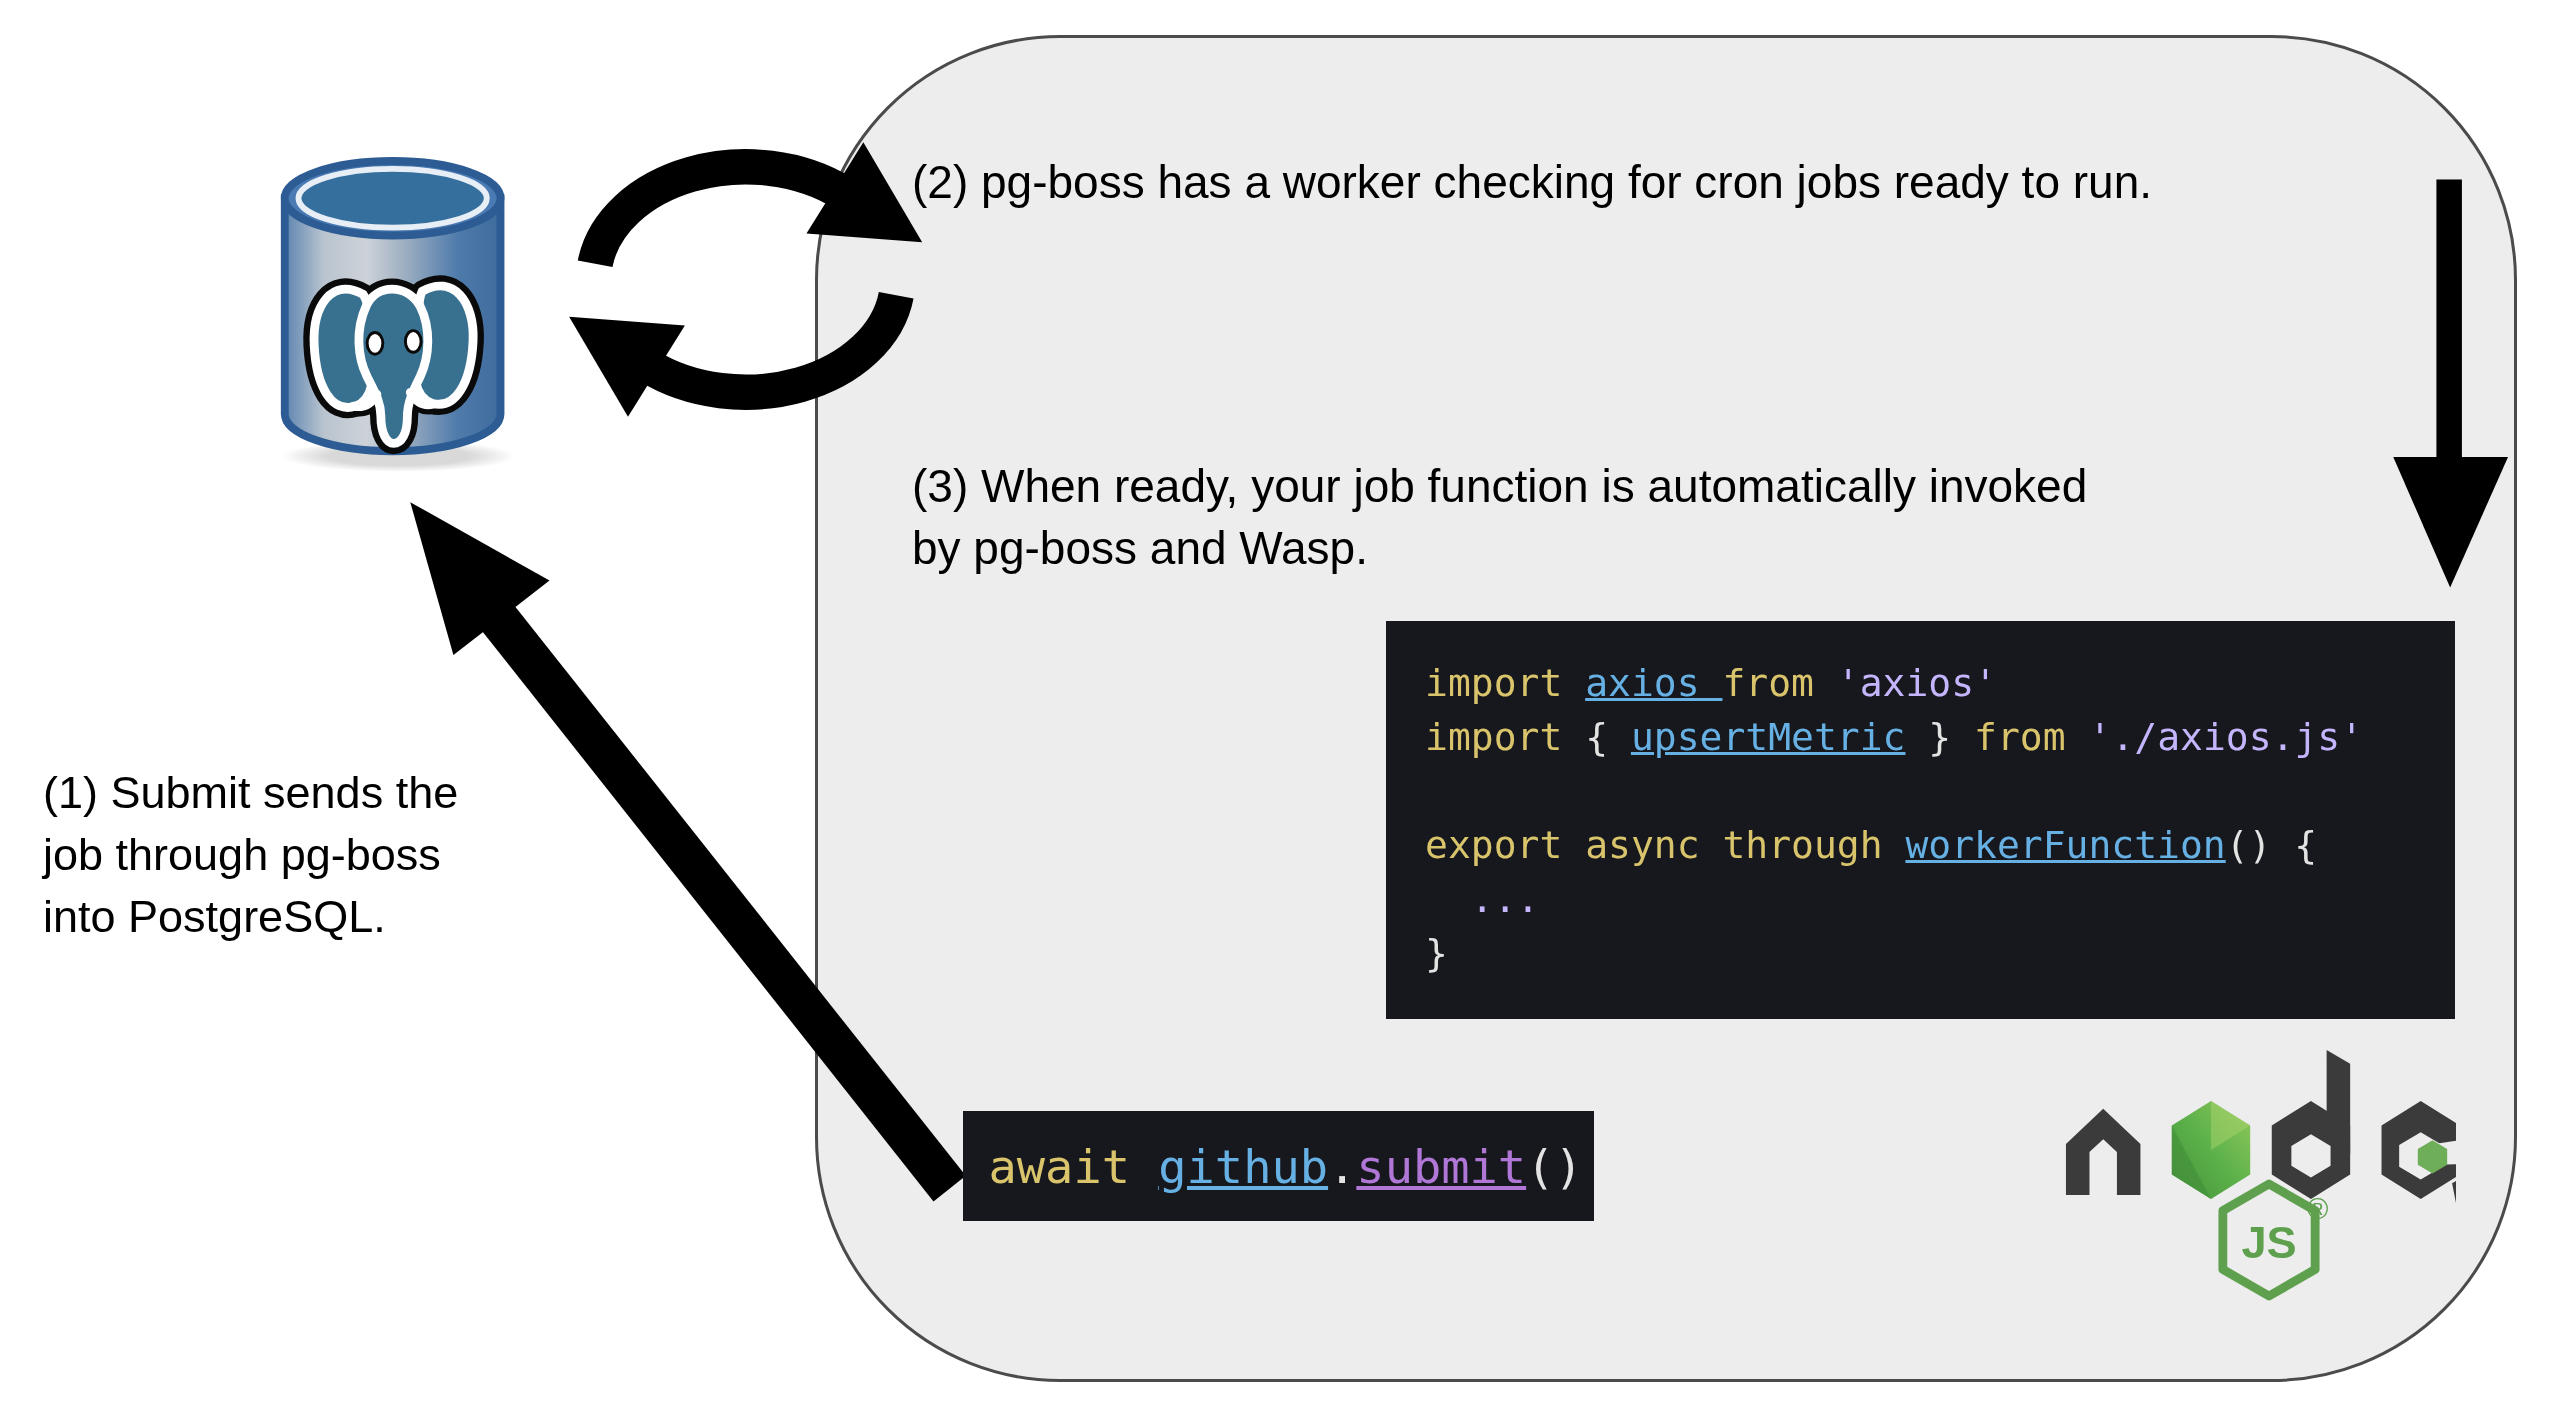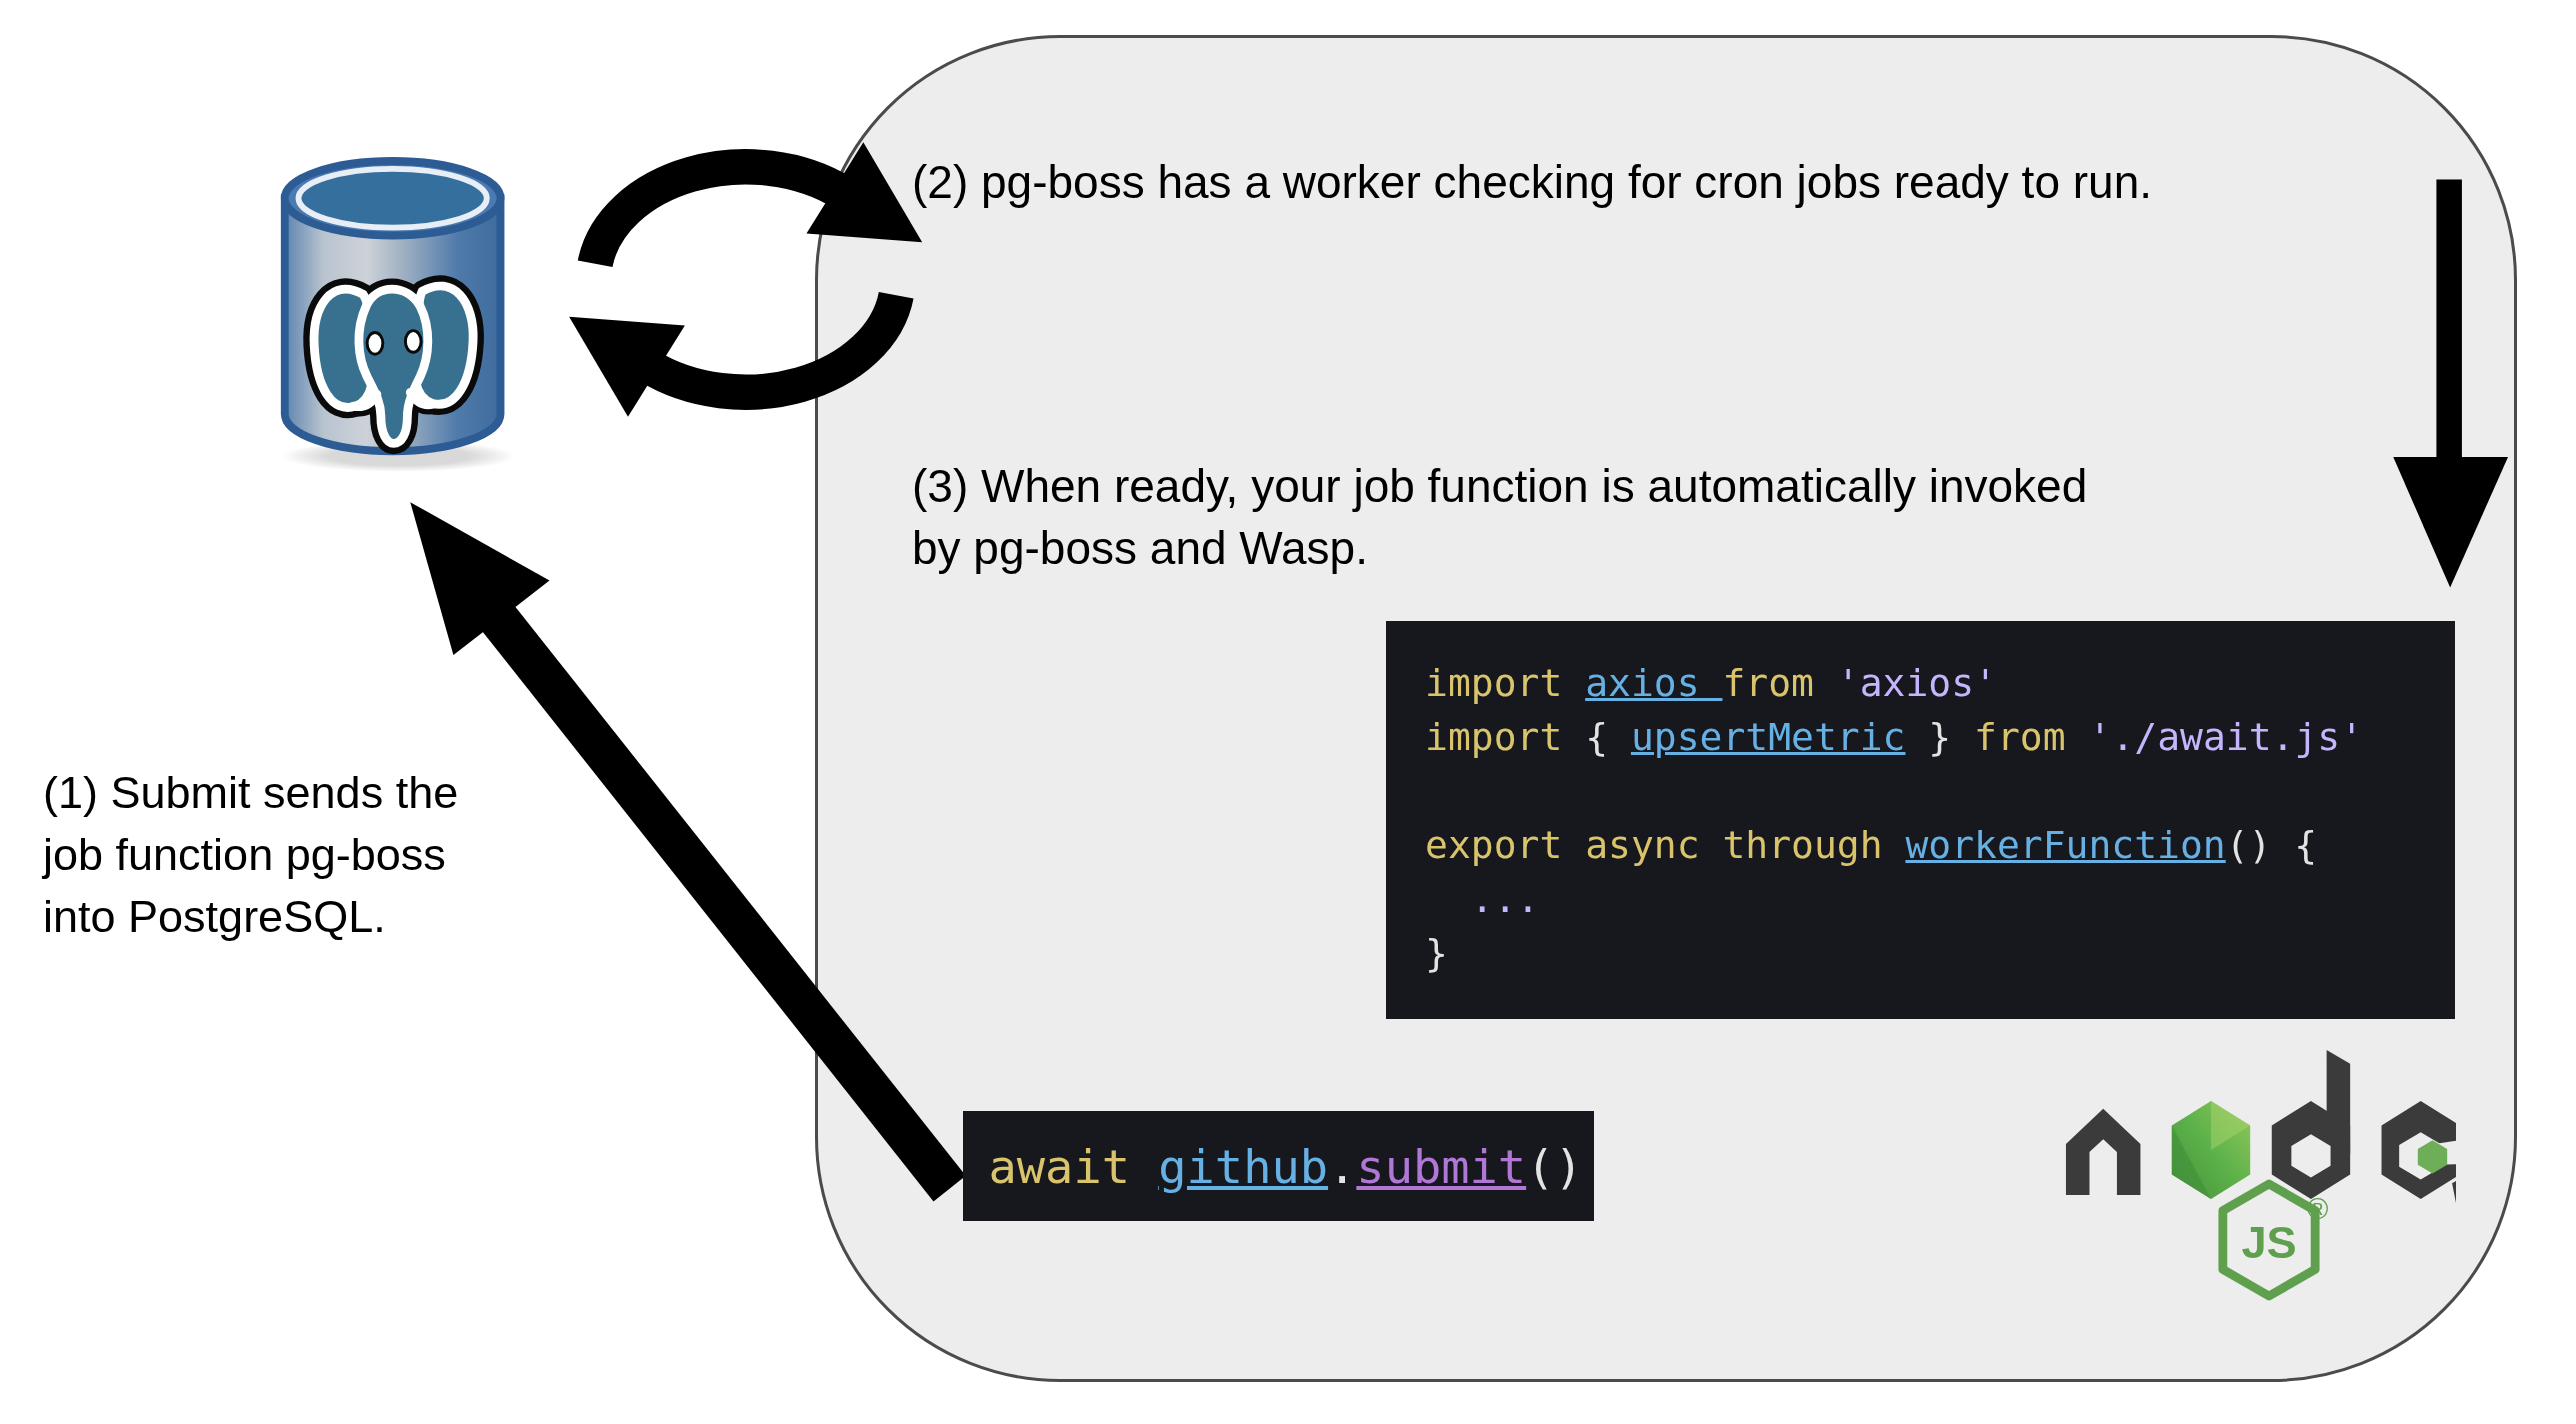--- a/index.html
+++ b/index.html
@@ -109,32 +109,32 @@
         <path d="M 106 252 C 100 262 92 266 82 264" fill="none"></path>
         <path d="M 140 250 C 146 260 154 264 163 262" fill="none"></path>
       </g>
       <ellipse cx="104" cy="200" rx="8" ry="11" fill="#fff" stroke="#0a0a0a" stroke-width="3"></ellipse>
       <ellipse cx="143" cy="198" rx="8" ry="11" fill="#fff" stroke="#0a0a0a" stroke-width="3"></ellipse>
     </g>
   </svg>
 
   <div class="step step1">
       <div>(1) Submit sends the</div>
-      <div>job function pg-boss</div>
+      <div>job through pg-boss</div>
       <div>into PostgreSQL.</div>
     </div>
   <div class="step step2">(2) pg-boss has a worker checking for cron jobs ready to run.</div>
   <div class="step step3">
       <div>(3) When ready, your job function is automatically invoked</div>
       <div>by pg-boss and Wasp.</div>
     </div>
 
   <div class="codeblock worker-block">
       <div class="code-line"><span class="tk-k">import </span><span class="tk-i">axios </span><span class="tk-k">from </span><span class="tk-s">'axios'</span></div>
-      <div class="code-line"><span class="tk-k">import </span><span class="tk-p">{ </span><span class="tk-i">upsertMetric</span><span class="tk-p"> } </span><span class="tk-k">from </span><span class="tk-s">'./await.js'</span></div>
+      <div class="code-line"><span class="tk-k">import </span><span class="tk-p">{ </span><span class="tk-i">upsertMetric</span><span class="tk-p"> } </span><span class="tk-k">from </span><span class="tk-s">'./axios.js'</span></div>
       <div class="code-line">&nbsp;</div>
       <div class="code-line"><span class="tk-k">export async through </span><span class="tk-i">workerFunction</span><span class="tk-p">() {</span></div>
       <div class="code-line"><span class="tk-s">  ...</span></div>
       <div class="code-line"><span class="tk-p">}</span></div>
     </div>
 
   <div class="codeblock submit-block"><span class="tk-k">await </span><span class="tk-i">github</span><span class="tk-p">.</span><span class="tk-m">submit</span><span class="tk-p">()</span></div>
 
   <svg class="node-wordmark" viewBox="0 0 400 160">
     <defs>

